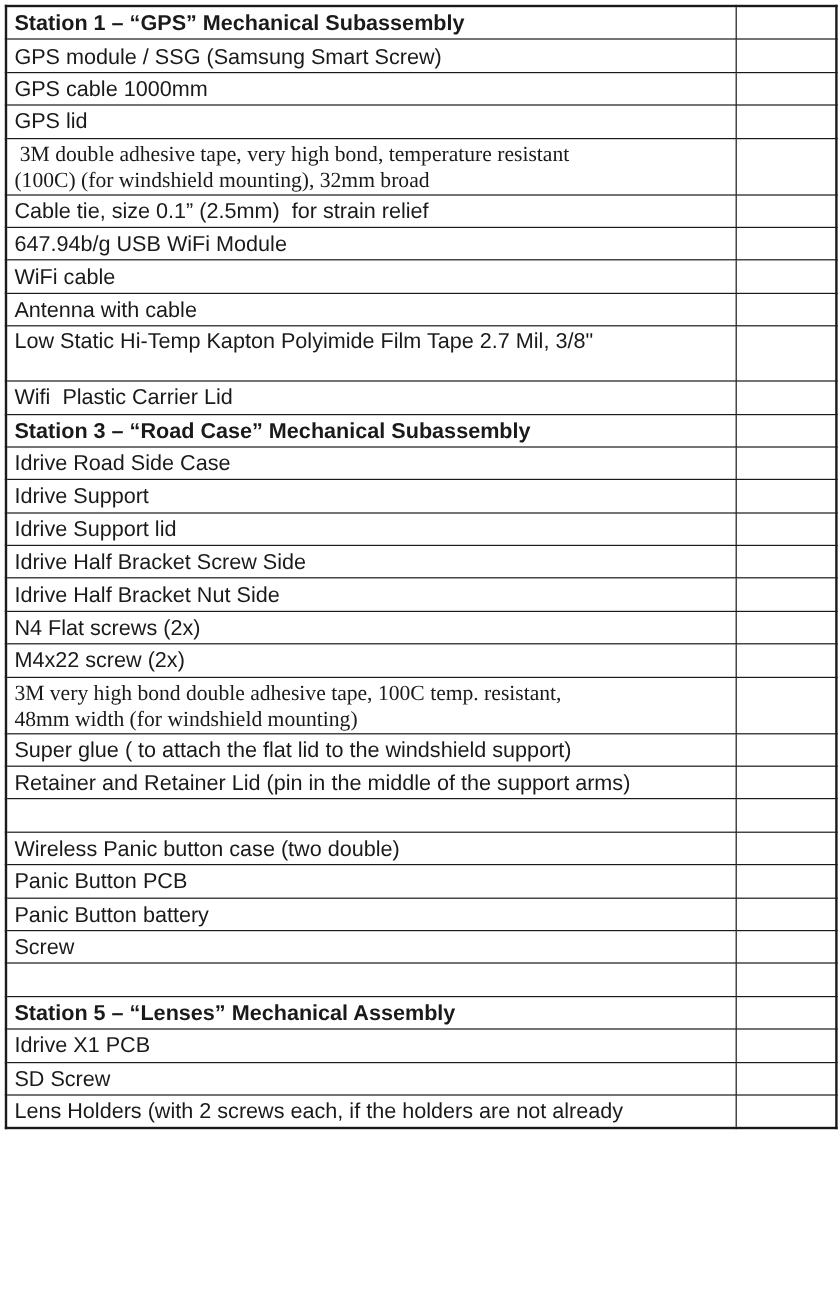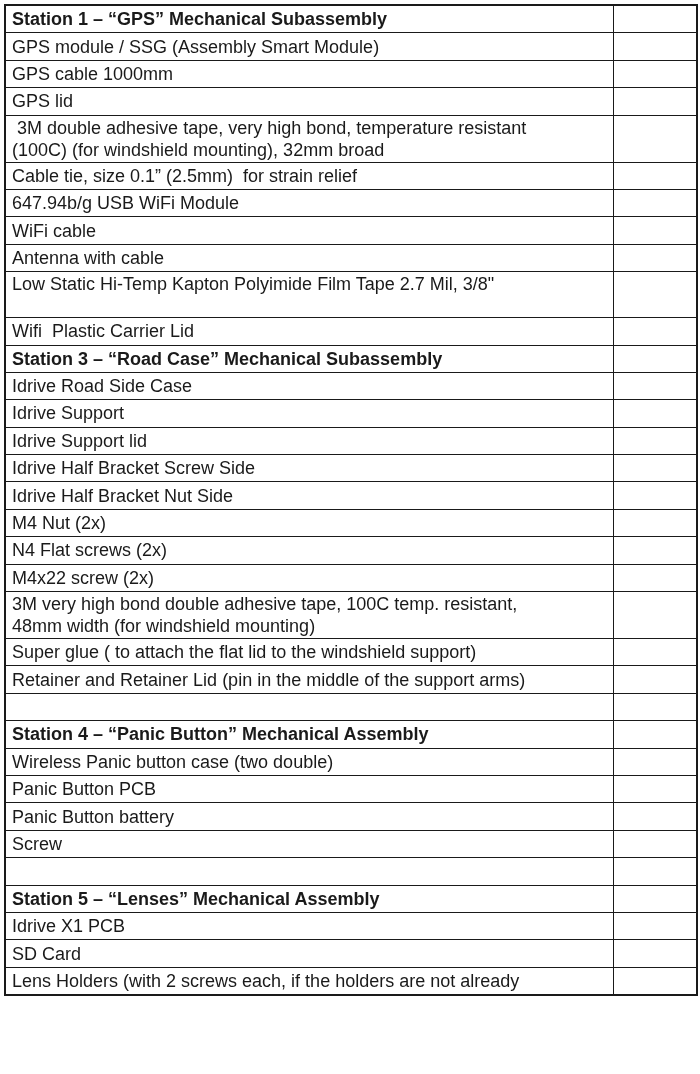--- a/index.html
+++ b/index.html
@@ -29,41 +29,41 @@
     border: 1px solid #1a1a1a;
     font-size: 18px;
     line-height: 22px;
     color: #1a1a1a;
     padding: 0 4px 0 6px;
     vertical-align: middle;
     white-space: pre-wrap;
     overflow: hidden;
   }
   tr.single td  { height: 26.4px; }
-  tr.wrap2 td   { height: 45px; vertical-align: top; padding-top: 1px; }
+  tr.wrap2 td   { height: 45px; vertical-align: top; padding-top: 1px; font-family: Liberation Serif, serif; }
   tr.spacer td  { height: 44px; vertical-align: top; padding-top: 1px; }
   tr.section td { font-weight: bold; }
   td.check-cell { padding: 0; }
 </style>
 </head>
 <body>
 
 <div class="page">
   <table class="parts">
     <colgroup>
       <col style="width:608px">
       <col>
     </colgroup>
     <tbody id="parts-body">
         <tr class="single section">
           <td>Station 1 – “GPS” Mechanical Subassembly</td>
           <td class="check-cell"></td>
         </tr>
         <tr class="single">
-          <td>GPS module / SSG (Assembly Smart Module)</td>
+          <td>GPS module / SSG (Samsung Smart Screw)</td>
           <td class="check-cell"></td>
         </tr>
         <tr class="single">
           <td>GPS cable 1000mm</td>
           <td class="check-cell"></td>
         </tr>
         <tr class="single">
           <td>GPS lid</td>
           <td class="check-cell"></td>
         </tr>
@@ -114,24 +114,20 @@
         </tr>
         <tr class="single">
           <td>Idrive Half Bracket Screw Side</td>
           <td class="check-cell"></td>
         </tr>
         <tr class="single">
           <td>Idrive Half Bracket Nut Side</td>
           <td class="check-cell"></td>
         </tr>
         <tr class="single">
-          <td>M4 Nut (2x)</td>
-          <td class="check-cell"></td>
-        </tr>
-        <tr class="single">
           <td>N4 Flat screws (2x)</td>
           <td class="check-cell"></td>
         </tr>
         <tr class="single">
           <td>M4x22 screw (2x)</td>
           <td class="check-cell"></td>
         </tr>
         <tr class="wrap2">
           <td>3M very high bond double adhesive tape, 100C temp. resistant,
 48mm width (for windshield mounting)</td>
@@ -140,24 +136,20 @@
         <tr class="single">
           <td>Super glue ( to attach the flat lid to the windshield support)</td>
           <td class="check-cell"></td>
         </tr>
         <tr class="single">
           <td>Retainer and Retainer Lid (pin in the middle of the support arms)</td>
           <td class="check-cell"></td>
         </tr>
         <tr class="single">
           <td></td>
-          <td class="check-cell"></td>
-        </tr>
-        <tr class="single section">
-          <td>Station 4 – “Panic Button” Mechanical Assembly</td>
           <td class="check-cell"></td>
         </tr>
         <tr class="single">
           <td>Wireless Panic button case (two double)</td>
           <td class="check-cell"></td>
         </tr>
         <tr class="single">
           <td>Panic Button PCB</td>
           <td class="check-cell"></td>
         </tr>
@@ -175,21 +167,21 @@
         </tr>
         <tr class="single section">
           <td>Station 5 – “Lenses” Mechanical Assembly</td>
           <td class="check-cell"></td>
         </tr>
         <tr class="single">
           <td>Idrive X1 PCB</td>
           <td class="check-cell"></td>
         </tr>
         <tr class="single">
-          <td>SD Card</td>
+          <td>SD Screw</td>
           <td class="check-cell"></td>
         </tr>
         <tr class="single">
           <td>Lens Holders (with 2 screws each, if the holders are not already</td>
           <td class="check-cell"></td>
         </tr>
       </tbody>
   </table>
 </div>
 

